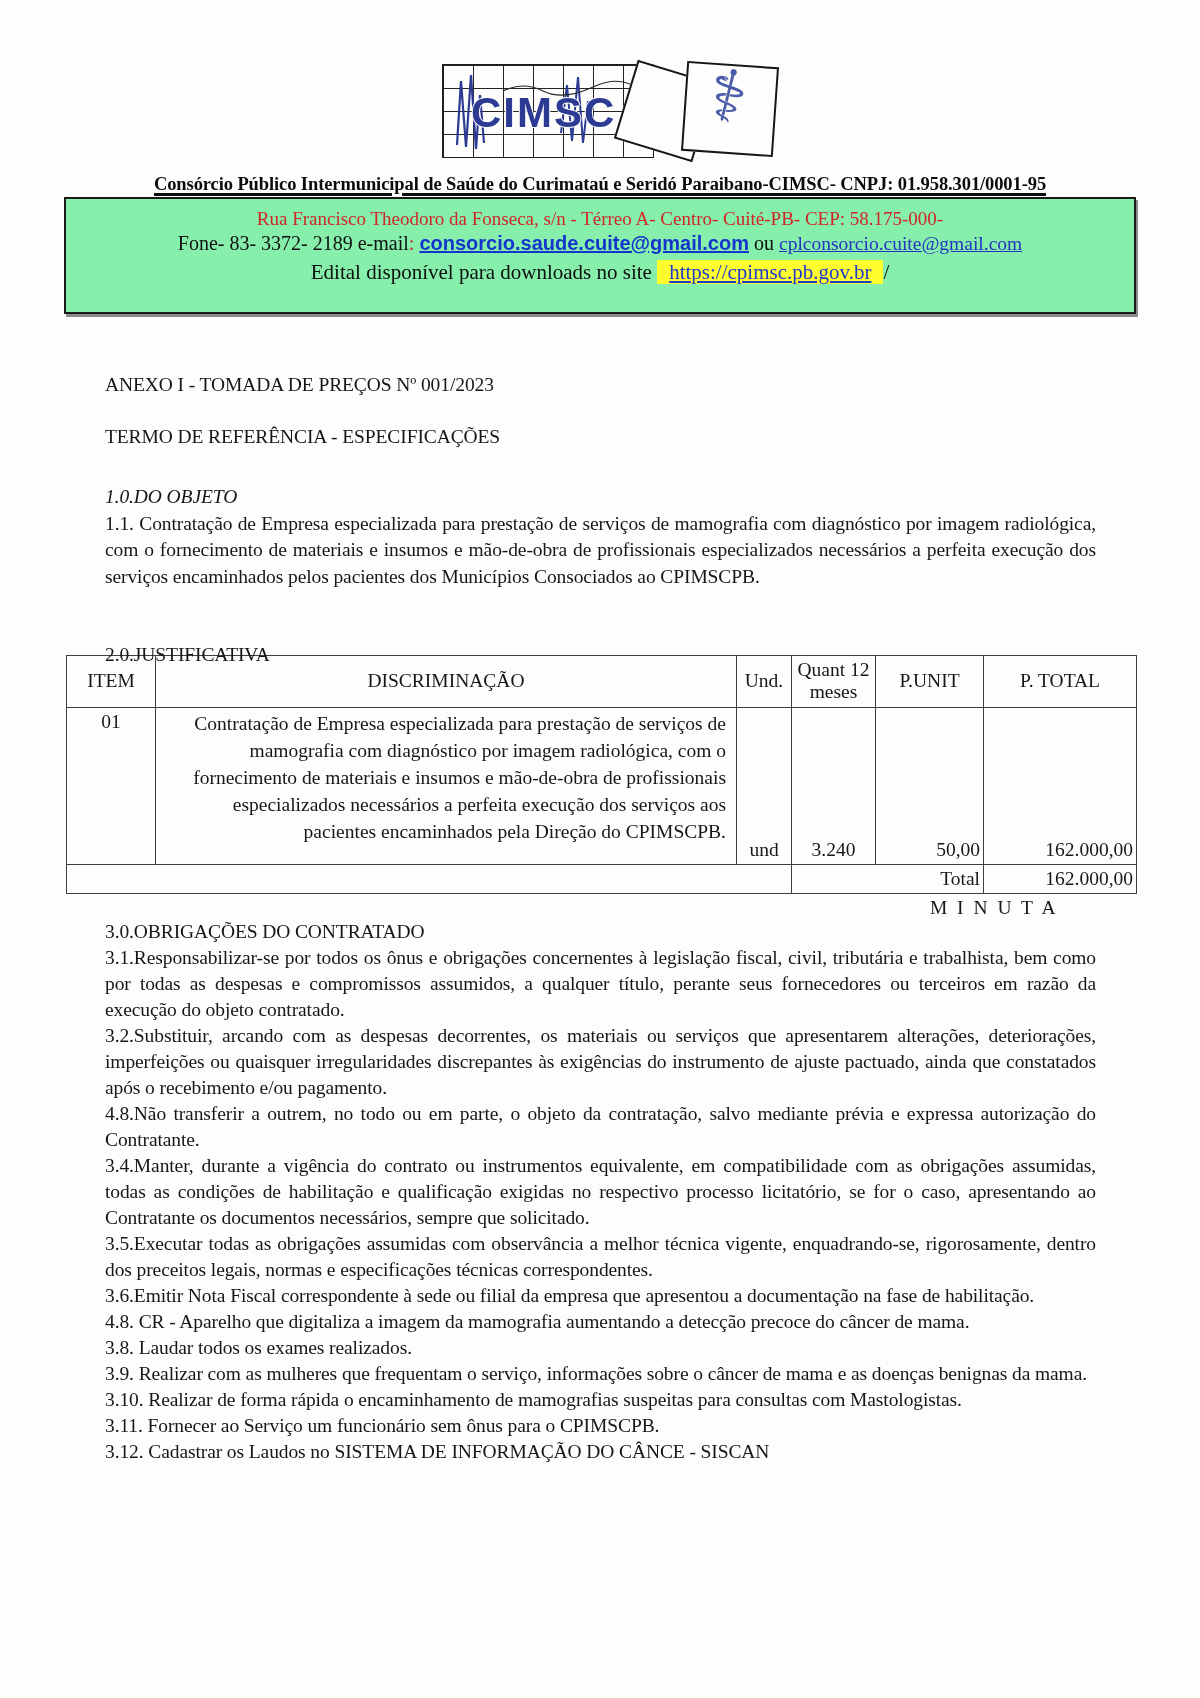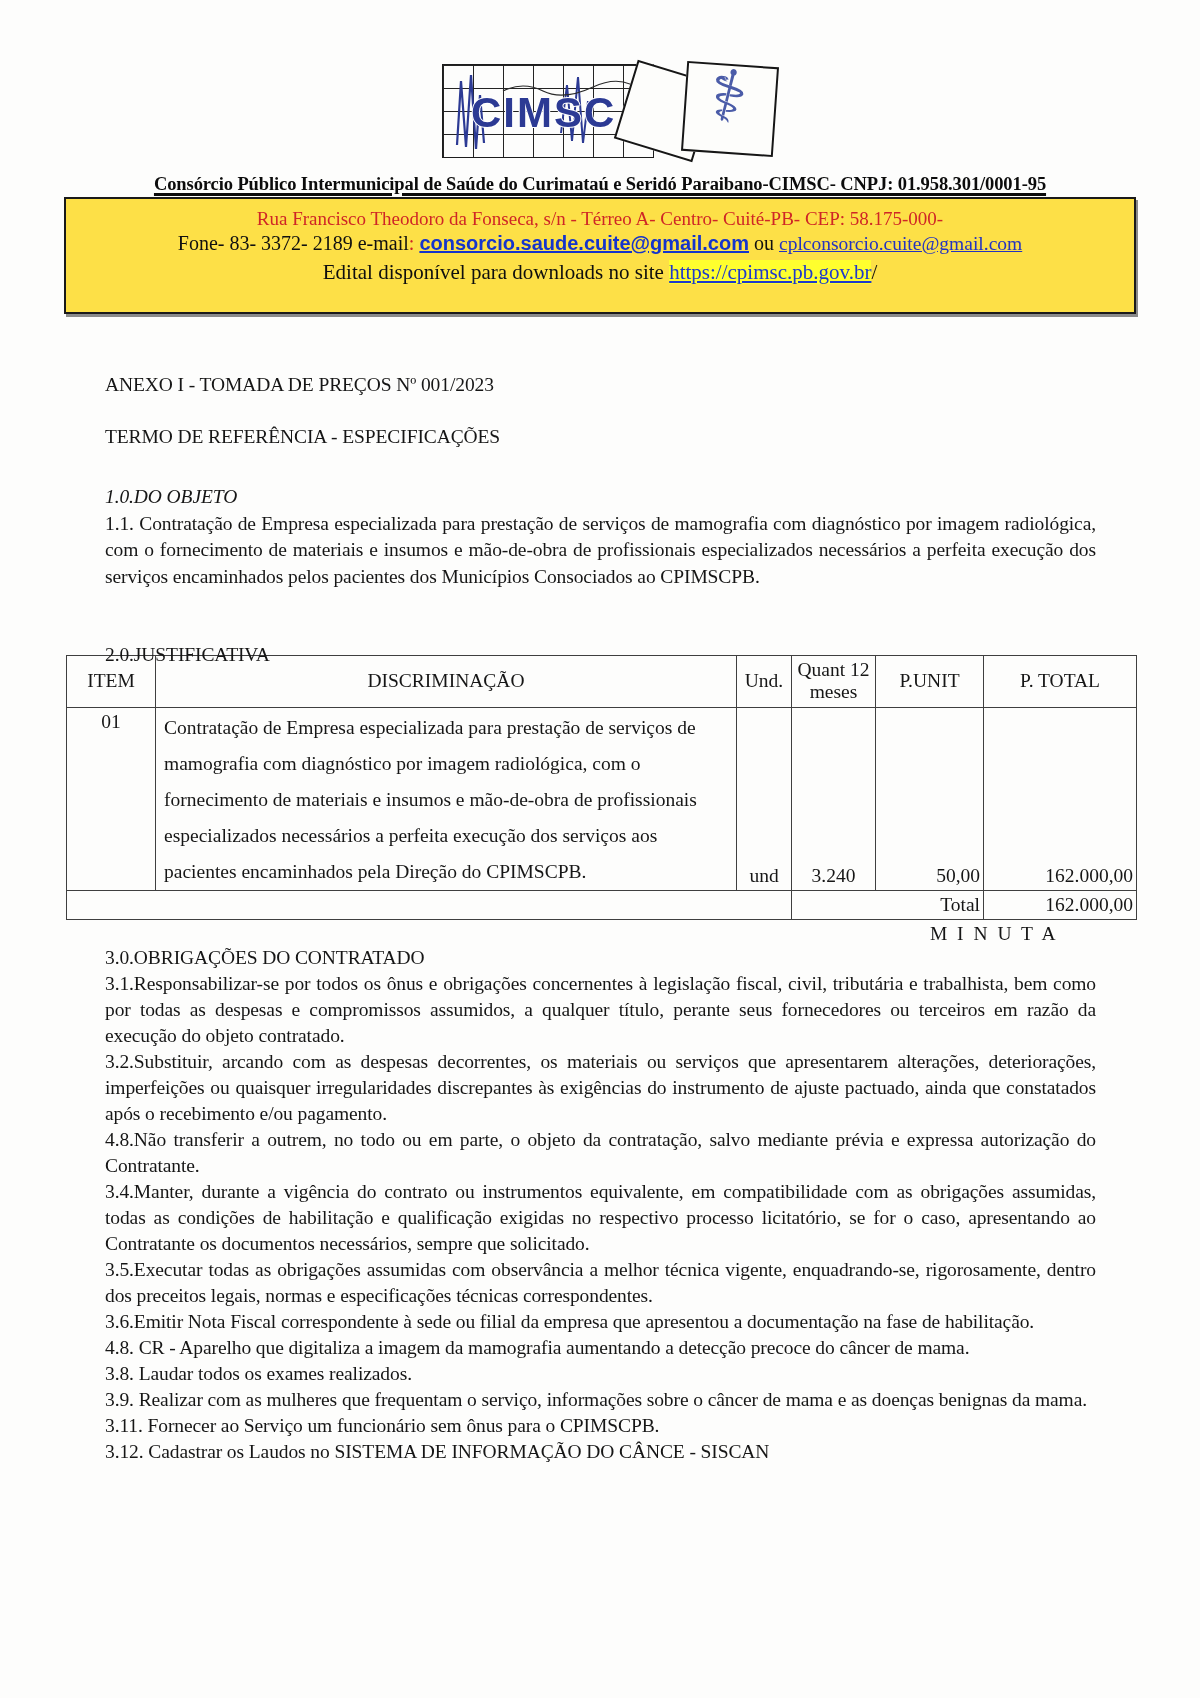--- a/index.html
+++ b/index.html
@@ -36,49 +36,49 @@
   }
   
   .org-title {
     margin-top:12px; text-align:center; font-weight:bold; font-size:18.5px;
     letter-spacing:-0.1px; text-decoration:underline; text-decoration-thickness:2.5px;
     text-underline-offset:3px; color:#0c0c0c;
   }
   .info-box {
     margin:2px 64px 0; height:117px; border:2px solid #1a1a1a;
     box-shadow:2px 3px 0 #8a8a8a; padding-top:9px; text-align:center;
-    background:#fde047;
+    background:#86efac;
   }
   .addr-line { color:#cf2626; font-size:19px; line-height:22px; }
   .phone-line { font-size:20px; line-height:27px; color:#101010; }
   .red-colon { color:#cf2626; }
   .email-main {
     font-family:Liberation Sans, sans-serif; font-weight:bold; font-size:20px;
     color:#1534cc; text-decoration:underline;
   }
   .email-alt { color:#2433c0; text-decoration:underline; font-size:19.5px; }
   .edital-line { font-size:21px; line-height:30px; color:#0e0e0e; }
-  .edital-link { color:#1f3acc; text-decoration:underline; background:#ffff2e; padding:0 0; }
+  .edital-link { color:#1f3acc; text-decoration:underline; background:#ffff2e; padding:0 12px; }
   
   .content { margin:0 104px 0 105px; font-size:19.5px; line-height:26.5px; letter-spacing:-0.1px; }
   .anexo { margin-top:58px; }
   .termo { margin-top:25px; }
   .sec1-title { margin-top:34px;font-style:italic; }
   .sec2-title { margin-top:52px; }
   .just { text-align:justify; }
   
   .tbl-wrap { margin:-14px 0 0 66px; }
   table { border-collapse:collapse; table-layout:fixed; width:1070px; font-size:19.5px; }
   col.c1{width:89px;} col.c2{width:581px;} col.c3{width:55px;} col.c4{width:84px;} col.c5{width:108px;} col.c6{width:153px;}
   th, td { border:1.6px solid #3f3f3f; font-weight:normal; vertical-align:middle; }
   thead tr { height:52px; }
   thead th { text-align:center; line-height:22px; padding:0 2px; }
   tr.data-row { height:157px; }
   td.cell-item { text-align:center; vertical-align:top; padding-top:3px; }
-  td.cell-disc { vertical-align:top; padding:2px 10px 0 8px; line-height:36px; text-align:left; }
+  td.cell-disc { vertical-align:top; padding:2px 10px 0 8px; line-height:27px; text-align:right; }
   td.v-bot { vertical-align:bottom; padding-bottom:3px; }
   .t-center { text-align:center; }
   .t-right { text-align:right; padding-right:3px; }
   tr.total-row { height:29px; }
   tr.total-row td { vertical-align:middle; }
   
   .minuta { margin:4px 142px 0 0; text-align:right; font-size:19.5px; letter-spacing:2.5px; line-height:20px; }
   .sec3 { margin:1px 104px 0 105px; font-size:19.5px; line-height:26px; letter-spacing:-0.1px; }
 </style>
 </head>
@@ -171,17 +171,18 @@
     <p>3.0.OBRIGAÇÕES DO CONTRATADO</p>
     <p class="just">3.1.Responsabilizar-se por todos os ônus e obrigações concernentes à legislação fiscal, civil, tributária e trabalhista, bem como por todas as despesas e compromissos assumidos, a qualquer título, perante seus fornecedores ou terceiros em razão da execução do objeto contratado.</p>
     <p class="just">3.2.Substituir, arcando com as despesas decorrentes, os materiais ou serviços que apresentarem alterações, deteriorações, imperfeições ou quaisquer irregularidades discrepantes às exigências do instrumento de ajuste pactuado, ainda que constatados após o recebimento e/ou pagamento.</p>
     <p class="just">4.8.Não transferir a outrem, no todo ou em parte, o objeto da contratação, salvo mediante prévia e expressa autorização do Contratante.</p>
     <p class="just">3.4.Manter, durante a vigência do contrato ou instrumentos equivalente, em compatibilidade com as obrigações assumidas, todas as condições de habilitação e qualificação exigidas no respectivo processo licitatório, se for o caso, apresentando ao Contratante os documentos necessários, sempre que solicitado.</p>
     <p class="just">3.5.Executar todas as obrigações assumidas com observância a melhor técnica vigente, enquadrando-se, rigorosamente, dentro dos preceitos legais, normas e especificações técnicas correspondentes.</p>
     <p class="just">3.6.Emitir Nota Fiscal correspondente à sede ou filial da empresa que apresentou a documentação na fase de habilitação.</p>
     <p>4.8. CR - Aparelho que digitaliza a imagem da mamografia aumentando a detecção precoce do câncer de mama.</p>
     <p>3.8.  Laudar todos os exames realizados.</p>
     <p class="just">3.9. Realizar com as mulheres que frequentam o serviço, informações sobre o câncer de mama e as doenças benignas da mama.</p>
+    <p>3.10. Realizar de forma rápida o encaminhamento de mamografias suspeitas para consultas com Mastologistas.</p>
     <p>3.11. Fornecer ao Serviço um funcionário sem ônus para o CPIMSCPB.</p>
     <p>3.12. Cadastrar os Laudos no SISTEMA DE INFORMAÇÃO DO CÂNCE - SISCAN</p>
   </div>
 
 </div>
 
 </body></html>

